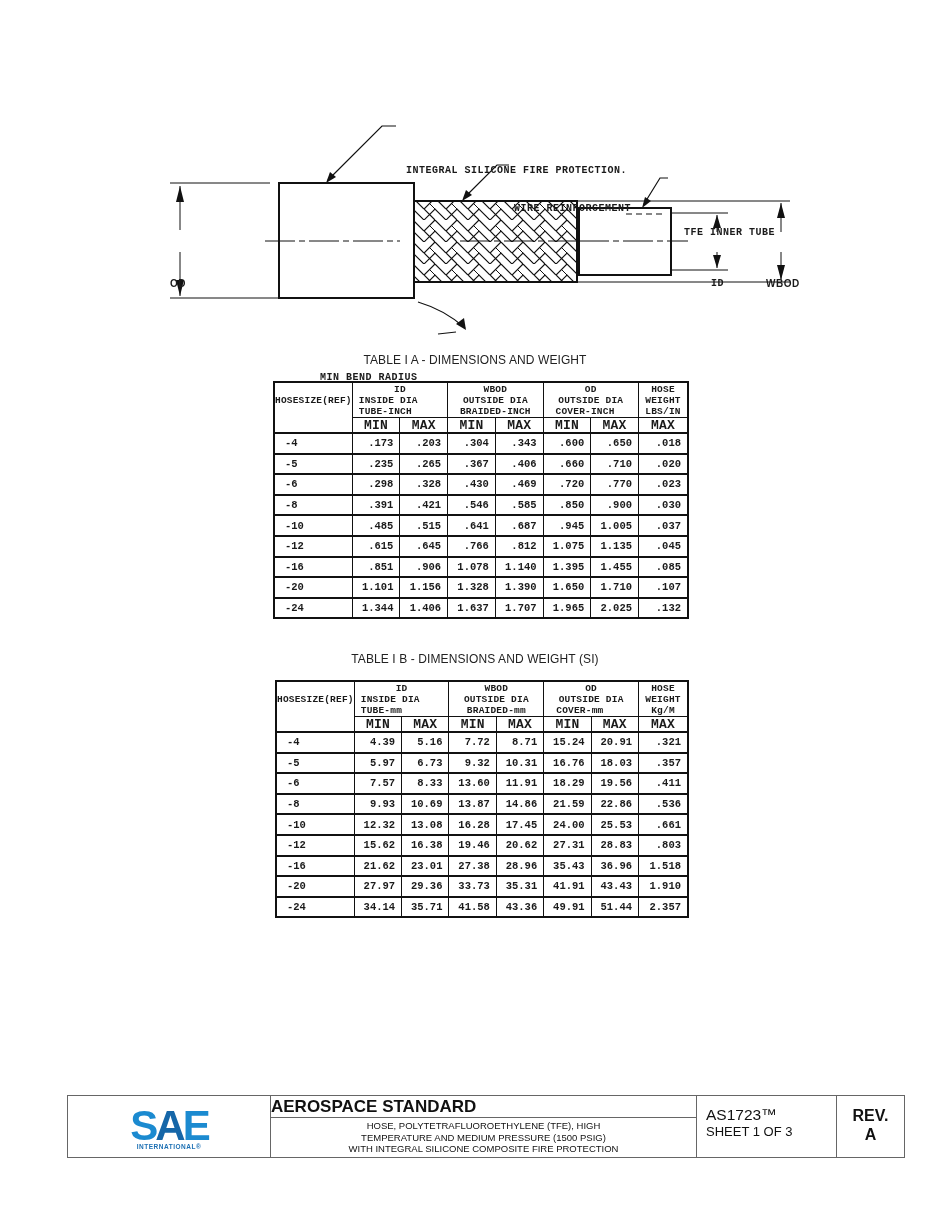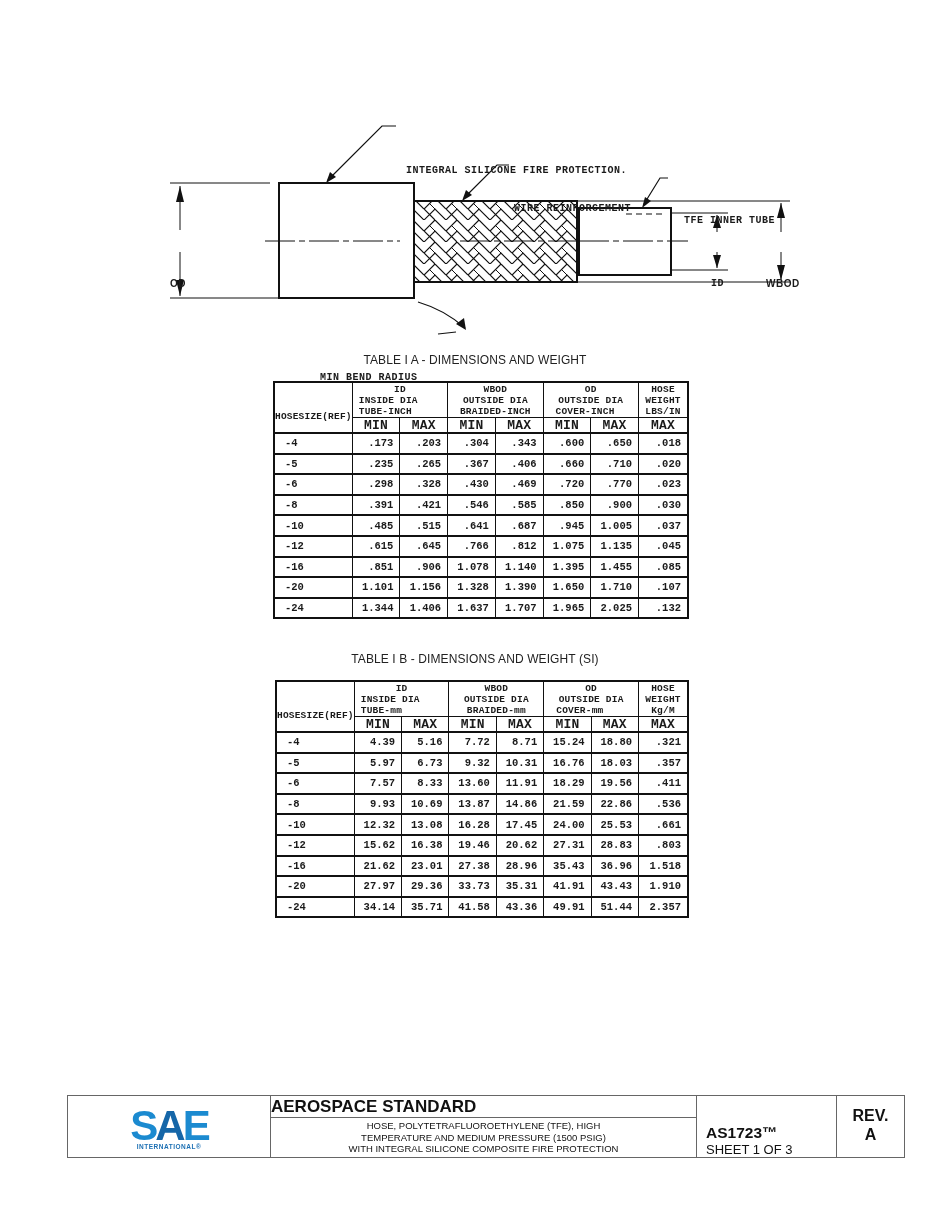--- a/index.html
+++ b/index.html
@@ -14,37 +14,37 @@
   .table-title { position:absolute; left:0; width:950px; text-align:center; font-size:12px; color:#222; letter-spacing:0.1px; }
 
   
   table.spec { position:absolute; border-collapse:collapse; font-family:"Liberation Mono", monospace; font-weight:bold; color:#1a1a1a; }
   table.spec td, table.spec th { border:1px solid #111; padding:0; }
   table.spec { border:2px solid #111; }
   table.spec th { font-weight:bold; font-size:9.5px; line-height:11px; letter-spacing:0.2px; }
   table.spec th.grp { text-align:center; vertical-align:top; padding-top:1px; }
   table.spec th.grp .l { display:block; }
   table.spec th.sub { height:14px; font-size:13px; }
-  table.spec th.hs { width:63px; vertical-align:top; padding-top:28px; }
+  table.spec th.hs { width:63px; vertical-align:top; padding-top:12px; }
   table.spec th.hw { width:48px; }
   table.spec td { height:18.6px; font-size:10.5px; text-align:right; padding-right:6px; border-top:2px solid #111; }
   table.spec td.size { text-align:left; padding-left:10px; padding-right:0; }
   table.spec tr.sub-row th { border-bottom:1px solid #111; }
 
   
   .footer { position:absolute; left:67px; top:1095px; width:838px; height:63px; border:1px solid #666; box-sizing:border-box; display:flex; }
   .f-logo { width:202px; border-right:1px solid #666; display:flex; flex-direction:column; align-items:center; justify-content:center; }
   .logo-mark { font-family:"Liberation Sans", sans-serif; font-weight:bold; font-size:42px; letter-spacing:-3px; color:#1b8ad0; line-height:30px;margin-top:8px; }
   .logo-mark span.a { color:#1566a8; }
   .logo-sub { font-size:6.5px; font-weight:bold; color:#1b6fb3; letter-spacing:0.5px; margin-top:2px; }
   .f-title { width:425px; border-right:1px solid #666; display:flex; flex-direction:column; }
   .f-title .main { height:21px; border-bottom:1px solid #666; text-align:left; font-weight:bold; font-size:17px; line-height:22px; }
   .f-title .desc { text-align:center; font-size:9.5px; line-height:11.5px; padding-top:2px; }
   .f-doc { width:140px; border-right:1px solid #666; padding-left:9px; padding-top:10px; box-sizing:border-box; }
-  .f-doc .num { font-weight:bold; font-size:15.5px; line-height:18px;margin-top:18px; }
+  .f-doc .num { font-weight:normal; font-size:15.5px; line-height:18px; }
   .f-doc .sheet { font-size:13px; line-height:16px; }
   .f-rev { flex:1; text-align:center; padding-top:10px; font-weight:bold; font-size:16px; line-height:19px; }
 </style>
 </head>
 <body>
 
 <div class="diagram">
   <svg viewBox="0 0 650 240">
     <defs>
       <pattern id="braid" x="0" y="0" width="22" height="22" patternUnits="userSpaceOnUse">
@@ -92,21 +92,21 @@
 
     <polyline points="508,68 500,68 484,94" fill="none" stroke="#111" stroke-width="1.2"></polyline>
     <polygon points="482,98 485,87 491,91" fill="#111"></polygon>
 
     <path d="M258 192 Q285 200 305 218" fill="none" stroke="#111" stroke-width="1.2"></path>
     <polygon points="306,220 296,214 304,208" fill="#111"></polygon>
     <line x1="278" y1="224" x2="296" y2="222" stroke="#111" stroke-width="1.2"></line>
   </svg>
   <span class="dlabel" style="left:246px; top:11px;">INTEGRAL SILICONE FIRE PROTECTION.</span>
   <span class="dlabel" style="left:354px; top:49px;">WIRE REINFORCEMENT</span>
-  <span class="dlabel" style="left:524px; top:61px;">TFE INNER TUBE</span>
+  <span class="dlabel" style="left:524px; top:73px;">TFE INNER TUBE</span>
   <span class="dlabel" style="left:10px; top:124px; font-family:'Liberation Sans',sans-serif;">OD</span>
   <span class="dlabel" style="left:551px; top:124px;">ID</span>
   <span class="dlabel" style="left:606px; top:124px; font-family:'Liberation Sans',sans-serif;">WBOD</span>
   <span class="dlabel" style="left:160px; top:218px;">MIN BEND RADIUS</span>
 </div>
 
 <div class="table-title" style="top:353px;">TABLE I A - DIMENSIONS AND WEIGHT</div>
 <table class="spec" id="tableA" style="left:273px; top:381px; width:416px;">
   <thead>
     <tr>
@@ -277,21 +277,21 @@
     </tr>
   </thead>
   <tbody>
       <tr>
         <td class="size">-4</td>
         <td>4.39</td>
         <td>5.16</td>
         <td>7.72</td>
         <td>8.71</td>
         <td>15.24</td>
-        <td>18.80</td>
+        <td>20.91</td>
         <td>.321</td>
       </tr>
       <tr>
         <td class="size">-5</td>
         <td>5.97</td>
         <td>6.73</td>
         <td>9.32</td>
         <td>10.31</td>
         <td>16.76</td>
         <td>18.03</td>

